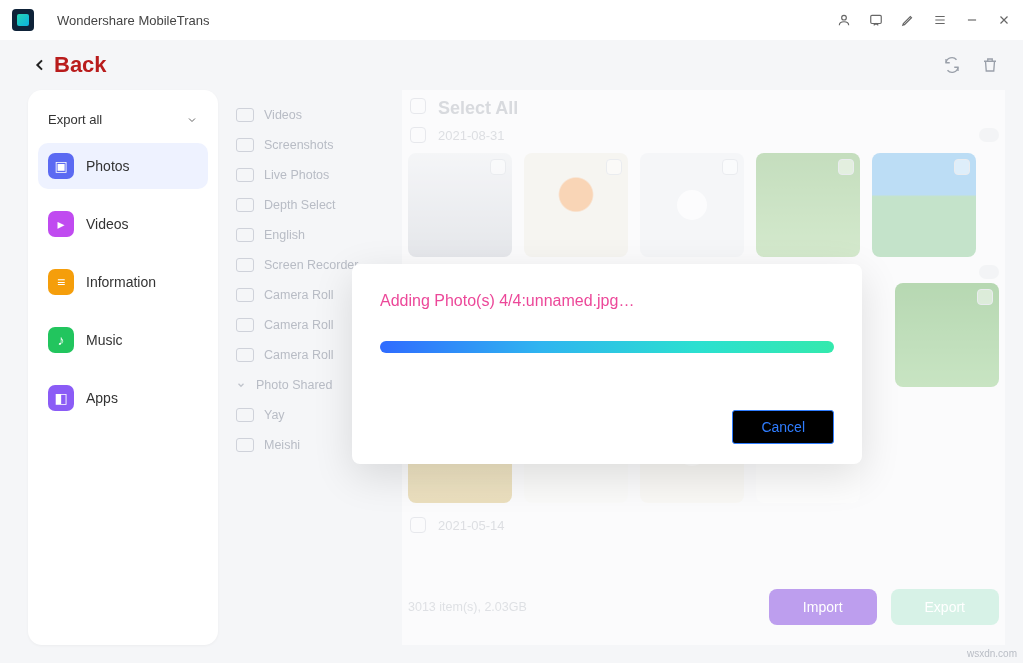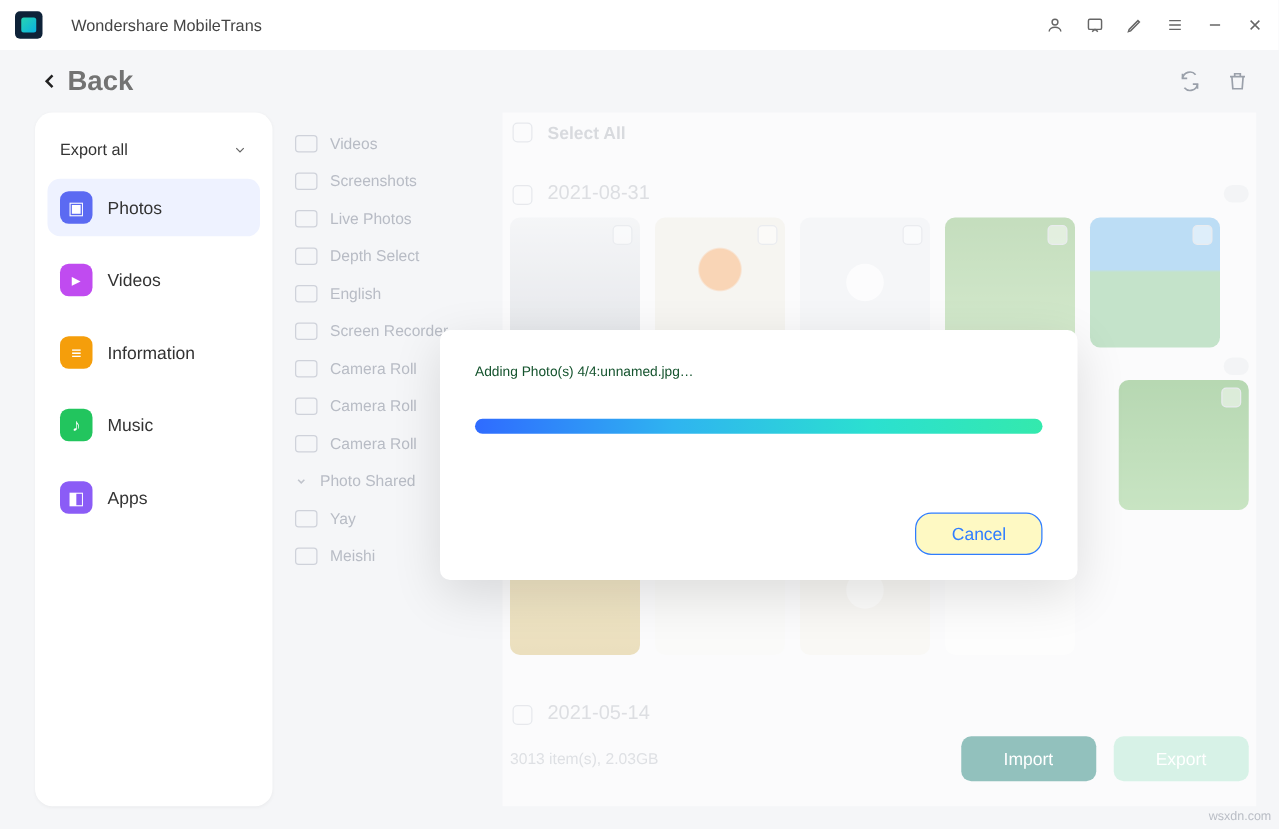--- a/index.html
+++ b/index.html
@@ -10,65 +10,65 @@
 .titlebar-left { display: flex; align-items: center; gap: 8px; }
 .app-logo { width: 22px; height: 22px; background: #0e2238; border-radius: 4px; display: flex; align-items: center; justify-content: center; }
 .app-logo-inner { width: 12px; height: 12px; border-radius: 2px; background: linear-gradient(135deg,#27d4b3,#0ab0e0); }
 .titlebar-title { font-size: 13px; color: #444; margin-left: 15px; }
 .titlebar-right { display: flex; gap: 18px; align-items: center; color: #666; }
 .titlebar-icon { width: 14px; height: 14px; cursor: pointer; display:flex; align-items:center; justify-content:center; }
 
 
 .backrow { height: 50px; display: flex; align-items: center; justify-content: space-between; padding: 0 24px 0 32px; }
 .back-btn { display: flex; align-items: center; gap: 6px; cursor: pointer; }
-.back-text { font-size: 22px; font-weight: 600; color: #737373; }
+.back-text { font-size: 22px; font-weight: 600; color: #b91c1c; }
 .backrow-actions { display: flex; gap: 20px; color: #888; }
 
 
 .main { display: flex; padding: 0 18px 18px 28px; height: calc(100% - 90px); gap: 12px; }
 
 
 .sidebar { width: 190px; background: #fff; border-radius: 14px; padding: 16px 10px; box-shadow: 0 1px 3px rgba(0,0,0,0.04); }
 .lang-row { display:flex; align-items:center; justify-content:space-between; padding: 6px 10px 16px; font-size:13px; color:#333; cursor:pointer;}
 .cat-item { display:flex; align-items:center; gap:12px; padding:10px 10px; border-radius:10px; cursor:pointer; margin-bottom:12px; font-size:14px; color:#333;}
 .cat-item.active { background:#eef2ff; }
 .cat-icon { width:26px; height:26px; border-radius:7px; display:flex; align-items:center; justify-content:center; color:#fff; font-size:14px;}
 .ci-photos{background:#5b6af2;} .ci-videos{background:#c04bf0;} .ci-info{background:#f59e0b;} .ci-music{background:#22c55e;} .ci-apps{background:#8b5cf6;}
 
 
 .subbar { width: 160px; padding: 10px 0; }
 .sub-item { display:flex; align-items:center; gap:10px; padding:8px 6px; color:#b8bcc5; font-size:12.5px; cursor:pointer;}
 .sub-icon { width:18px; height:14px; border:1.5px solid #cfd2da; border-radius:3px; display:inline-block;}
 
 
 .content { flex:1; position:relative; padding:6px 0; }
-.sel-row { display:flex; align-items:flex-start; gap:12px; padding:2px 8px; color:#a9adb6; font-size:14px; font-weight:600;}
-.date-row { display:flex; align-items:flex-end; gap:12px; padding:6px 8px; color:#b3b7bf; font-size:16px;margin-top:24px;}
+.sel-row { display:flex; align-items:flex-start; gap:12px; padding:2px 8px; color:#a9adb6; font-size:18px; font-weight:600;}
+.date-row { display:flex; align-items:flex-end; gap:12px; padding:6px 8px; color:#b3b7bf; font-size:13px;}
 .chk { width:16px; height:16px; border:1.5px solid #c9cdd6; border-radius:4px; display:inline-block;}
 .grid { display:flex; gap:12px; flex-wrap:wrap; padding:4px 6px 8px;}
 .thumb { width:104px; height:104px; border-radius:8px; background:#dfe3e9; position:relative; overflow:hidden;}
 .thumb .tck { position:absolute; top:6px; right:6px; width:16px; height:16px; border:1.5px solid #d0d4dc; border-radius:4px; background:rgba(255,255,255,0.5);}
 .thumb.play::after{content:""; position:absolute; top:50%; left:50%; transform:translate(-50%,-50%); width:30px; height:30px; border-radius:50%; background:rgba(255,255,255,0.7);}
 .badge { position:absolute; right:6px; top:50%; transform:translateY(-50%); width:20px; height:14px; background:#e5e7eb; border-radius:8px;}
 .grid2 { display:flex; gap:12px; padding:4px 6px 8px;}
 .foot { position:absolute; bottom:20px; left:6px; right:6px; display:flex; align-items:center; justify-content:space-between; }
 .foot-txt{ color:#b7bbc3; font-size:12.5px;}
 .foot-btns{ display:flex; gap:14px;}
 .btn { padding:10px 34px; border-radius:8px; font-size:14px; color:#fff; cursor:pointer; border:none;}
-.btn-import{ background:#0f766e;} .btn-export{ background:#a6e3c9;}
+.btn-import{ background:#6d28d9;} .btn-export{ background:#a6e3c9;}
 
 
 .dim { position:absolute; inset:0; background:rgba(255,255,255,0.55); pointer-events:none; }
 
 
 .modal { position:absolute; left:352px; top:264px; width:510px; height:200px; background:#fff; border-radius:8px; box-shadow:0 12px 40px rgba(0,0,0,0.12); padding:28px 28px 20px; z-index:10; display:flex; flex-direction:column;}
-.modal-text{ font-size:11px; color:#14532d; margin-bottom:31px;}
+.modal-text{ font-size:16px; color:#ec4899; margin-bottom:31px;}
 .progress{ height:12px; border-radius:8px; background:linear-gradient(90deg,#2f6bff 0%,#2fb4f0 35%,#2be0d0 70%,#34e9ad 100%); width:100%;}
 .modal-foot{ margin-top:auto; display:flex; justify-content:flex-end;}
-.cancel-btn{ padding:8px 28px; border:1.5px solid #2f7dff; color:#2f7dff; background:#fef9c3; border-radius:13px; font-size:14px; cursor:pointer;}
+.cancel-btn{ padding:8px 28px; border:1.5px solid #2f7dff; color:#2f7dff; background:#000000; border-radius:3px; font-size:14px; cursor:pointer;}
 
 
 .t1{background:linear-gradient(180deg,#e8eaee,#c6cad2);} 
 .t2{background:radial-gradient(circle at 50% 40%,#f2a25e 20%,#ece8e1 22%);} 
 .t3{background:#e9ebf0;} 
 .t4{background:linear-gradient(180deg,#7db56e,#a0cf90);} 
 .t5{background:linear-gradient(180deg,#6cb3e8 40%,#7dc28a 42%);} 
 .t6{background:linear-gradient(180deg,#5fa855,#86c47a);} 
 .t7{background:linear-gradient(180deg,#e7d08b,#d2b86f);} 
 .t8{background:#f4f4f2;} 

